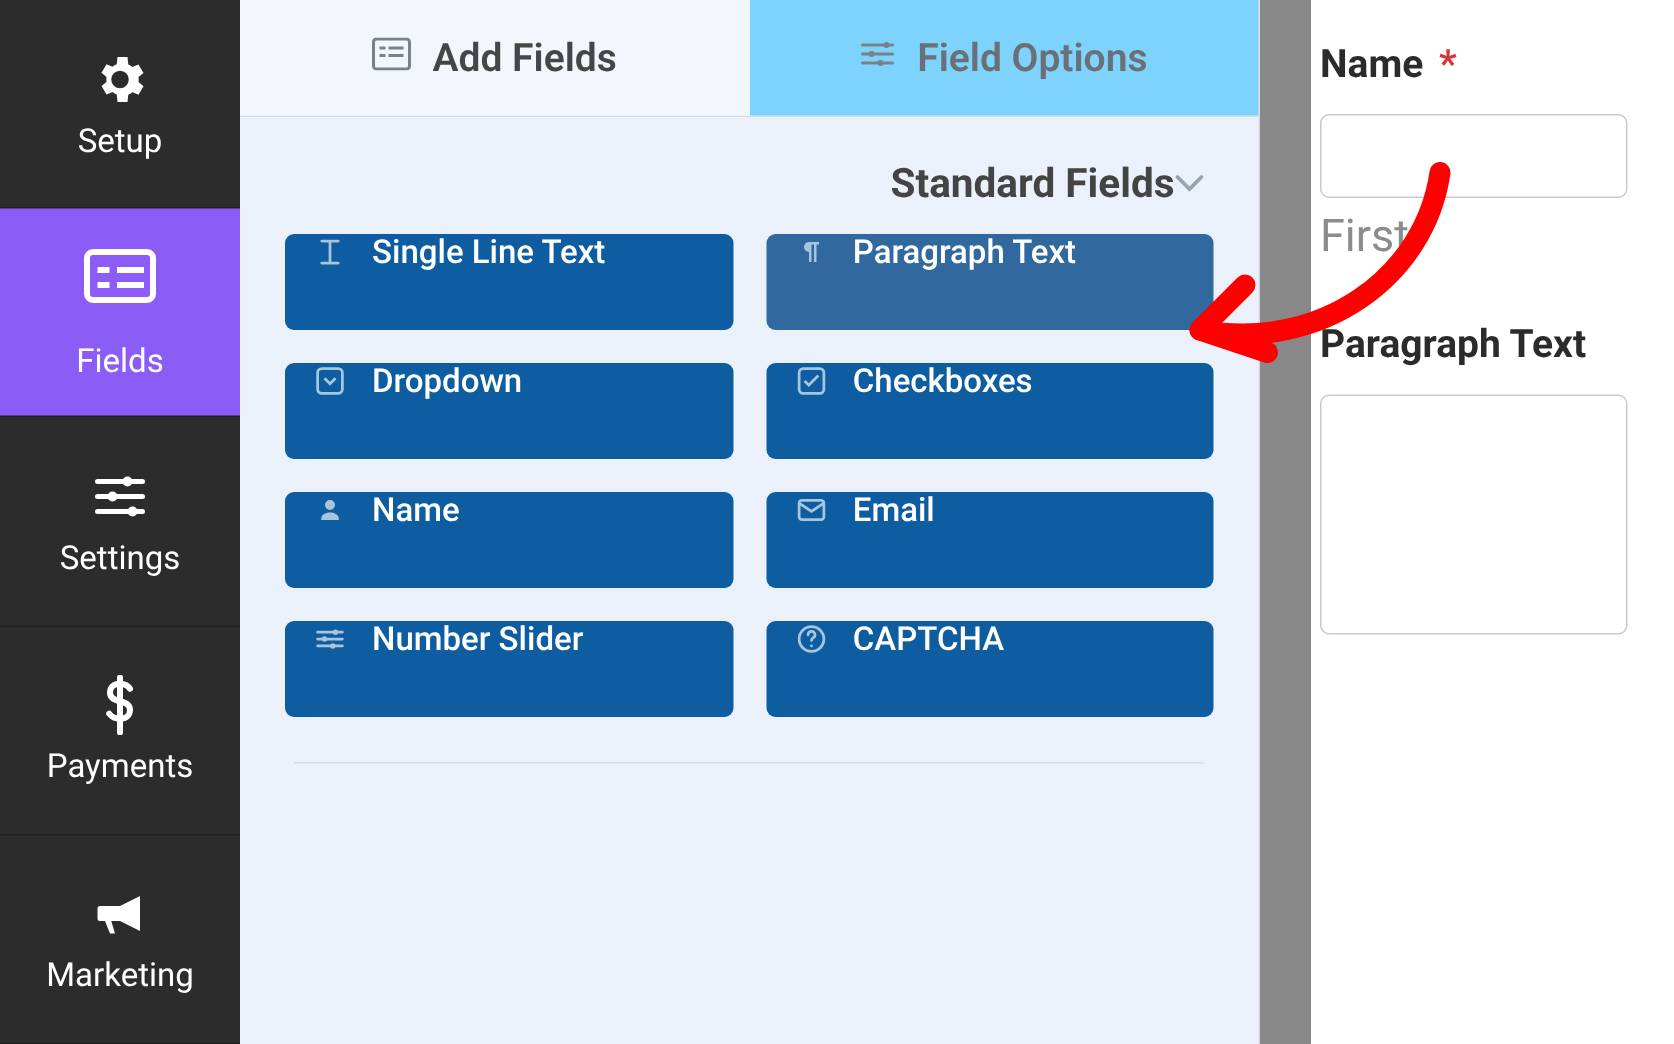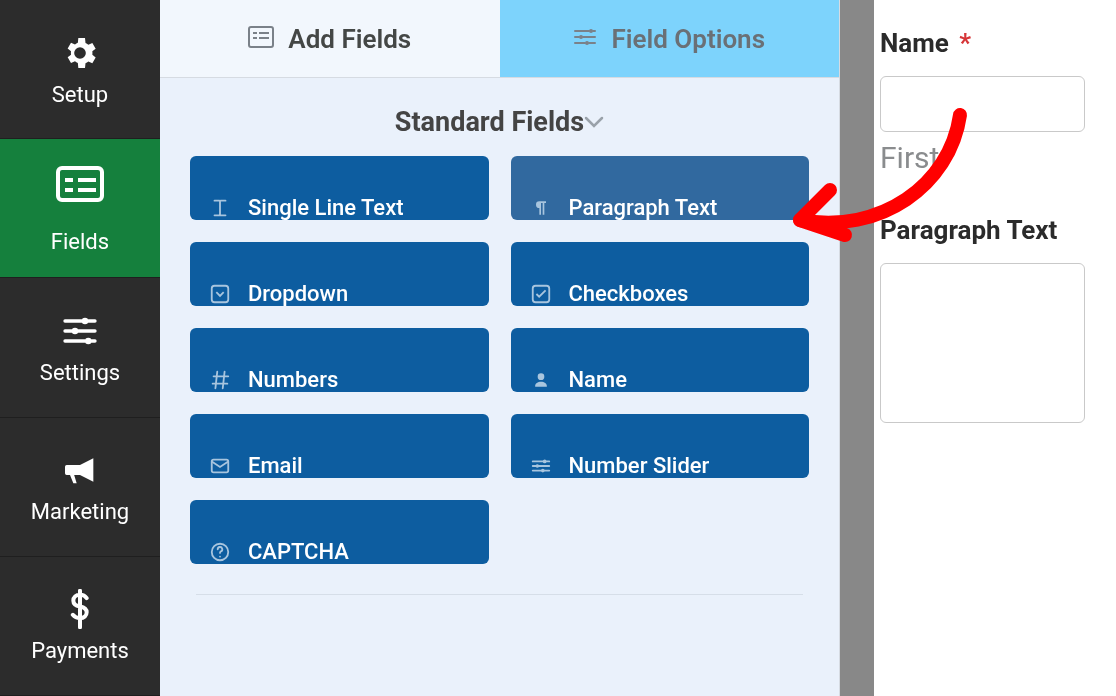--- a/index.html
+++ b/index.html
@@ -29,21 +29,21 @@
     height: 162px;
     display: flex;
     flex-direction: column;
     align-items: center;
     justify-content: center;
     color: #fff;
     cursor: pointer;
     border-bottom: 1px solid #1f1f1f;
   }
   .sidebar-item.active {
-    background: #15803d;
+    background: #8b5cf6;
     gap: 16px;
   }
   .sidebar-item .icon-wrap {
     height: 42px;
     display: flex;
     align-items: center;
     justify-content: center;
     margin-bottom: 8px;
   }
   .sidebar-item svg { fill: #fff; }
@@ -78,42 +78,42 @@
     color: #444746;
     cursor: pointer;
     background: #f2f7fd;
   }
   .tab.inactive { background: #7dd3fc; color: #6a7076; }
   .tab svg { fill: #7a8189; }
 
   .section-header {
     display: flex;
     align-items: center;
-    justify-content: center;
+    justify-content: flex-end;
     padding: 28px 36px 18px 36px;
   }
   .section-header .title {
     font-size: 27px;
     font-weight: 700;
     color: #444;
   }
   .section-header .chev { color: #9aa2aa; }
 
   .field-grid {
     padding: 0 30px 30px 30px;
     display: grid;
     grid-template-columns: 1fr 1fr;
     gap: 22px 22px;
   }
   .field-btn {
     height: 64px;
     background: #0d5da0;
     border-radius: 6px;
     display: flex;
-    align-items: flex-end;
+    align-items: flex-start;
     padding: 0 18px;
     color: #fff;
     font-size: 22px;
     font-weight: 500;
     cursor: pointer;
     gap: 16px;
   }
   .field-btn.hover {
     background: #31699f;
   }
@@ -218,34 +218,34 @@
             <circle cx="15" cy="6" r="2" fill="#fff"></circle>
             <circle cx="9" cy="12" r="2" fill="#fff"></circle>
             <circle cx="17" cy="18" r="2" fill="#fff"></circle>
           </svg>
       </span>
       <span class="label">Settings</span>
     </div>
 
     <div class="sidebar-item">
       <span class="icon-wrap">
+        <svg width="26" height="40" viewBox="0 0 14 24">
+            <path d="M7 1v22M11 5.5C10 4 8.5 3.5 7 3.5 4.5 3.5 3 5 3 7s1.5 3 4 3.5 4 1.5 4 3.5-1.5 3.5-4 3.5c-1.8 0-3.3-.7-4.3-2" stroke="#fff" stroke-width="2.4" fill="none" stroke-linecap="round"></path>
+          </svg>
+      </span>
+      <span class="label">Payments</span>
+    </div>
+
+    <div class="sidebar-item">
+      <span class="icon-wrap">
         <svg width="40" height="40" viewBox="0 0 24 24">
             <path d="M3 10v4a1 1 0 0 0 1 1h2l2 5h2l-1.5-5H12l8 4V5l-8 4H4a1 1 0 0 0-1 1Z"></path>
           </svg>
       </span>
       <span class="label">Marketing</span>
-    </div>
-
-    <div class="sidebar-item">
-      <span class="icon-wrap">
-        <svg width="26" height="40" viewBox="0 0 14 24">
-            <path d="M7 1v22M11 5.5C10 4 8.5 3.5 7 3.5 4.5 3.5 3 5 3 7s1.5 3 4 3.5 4 1.5 4 3.5-1.5 3.5-4 3.5c-1.8 0-3.3-.7-4.3-2" stroke="#fff" stroke-width="2.4" fill="none" stroke-linecap="round"></path>
-          </svg>
-      </span>
-      <span class="label">Payments</span>
     </div>
 
   </nav>
 
   <section class="builder">
 
     <div class="tabs">
       <div class="tab">
         <span>
           <svg width="26" height="22" viewBox="0 0 26 22">
@@ -314,28 +314,20 @@
       <div class="field-btn">
         <span class="icon-slot">
           <svg viewBox="0 0 24 24" width="22" height="22">
               <rect x="3" y="3" width="18" height="18" rx="3"></rect>
               <path d="M7 12l3 3 7-7"></path>
             </svg>
         </span>
         <span>Checkboxes</span>
       </div>
 
-      <div class="field-btn">
-        <span class="icon-slot">
-          <svg viewBox="0 0 24 24" width="22" height="22">
-              <path d="M5 8h16M4 16h16M9 3l-2 18M17 3l-2 18" stroke-linecap="round"></path>
-            </svg>
-        </span>
-        <span>Numbers</span>
-      </div>
 
       <div class="field-btn">
         <span class="icon-slot">
           <svg viewBox="0 0 24 24" width="20" height="20" class="filled">
               <path d="M12 12a4 4 0 1 0-4-4 4 4 0 0 0 4 4Zm0 2c-4 0-7 2-7 5v1h14v-1c0-3-3-5-7-5Z"></path>
             </svg>
         </span>
         <span>Name</span>
       </div>
 

